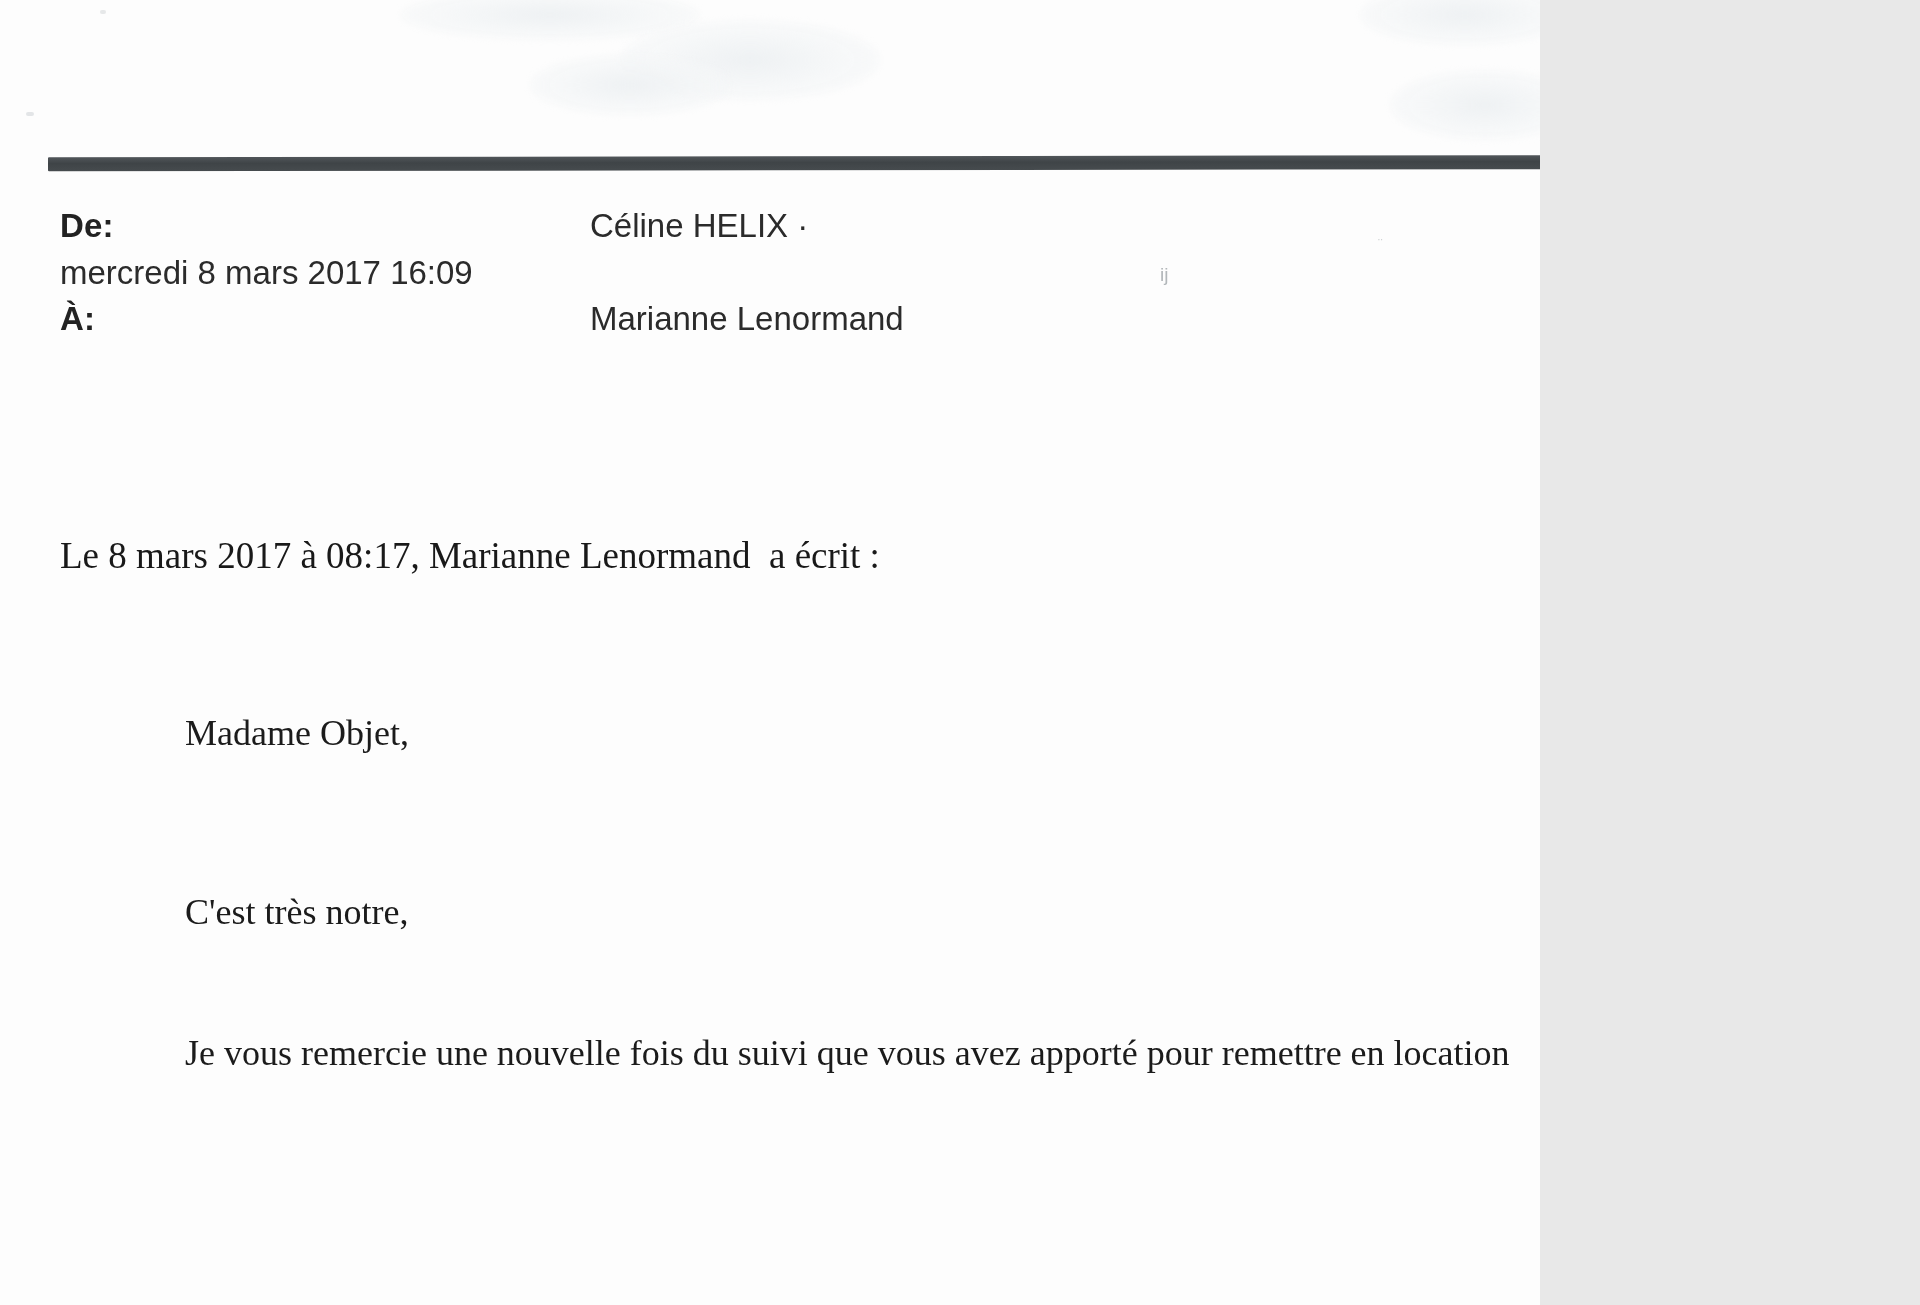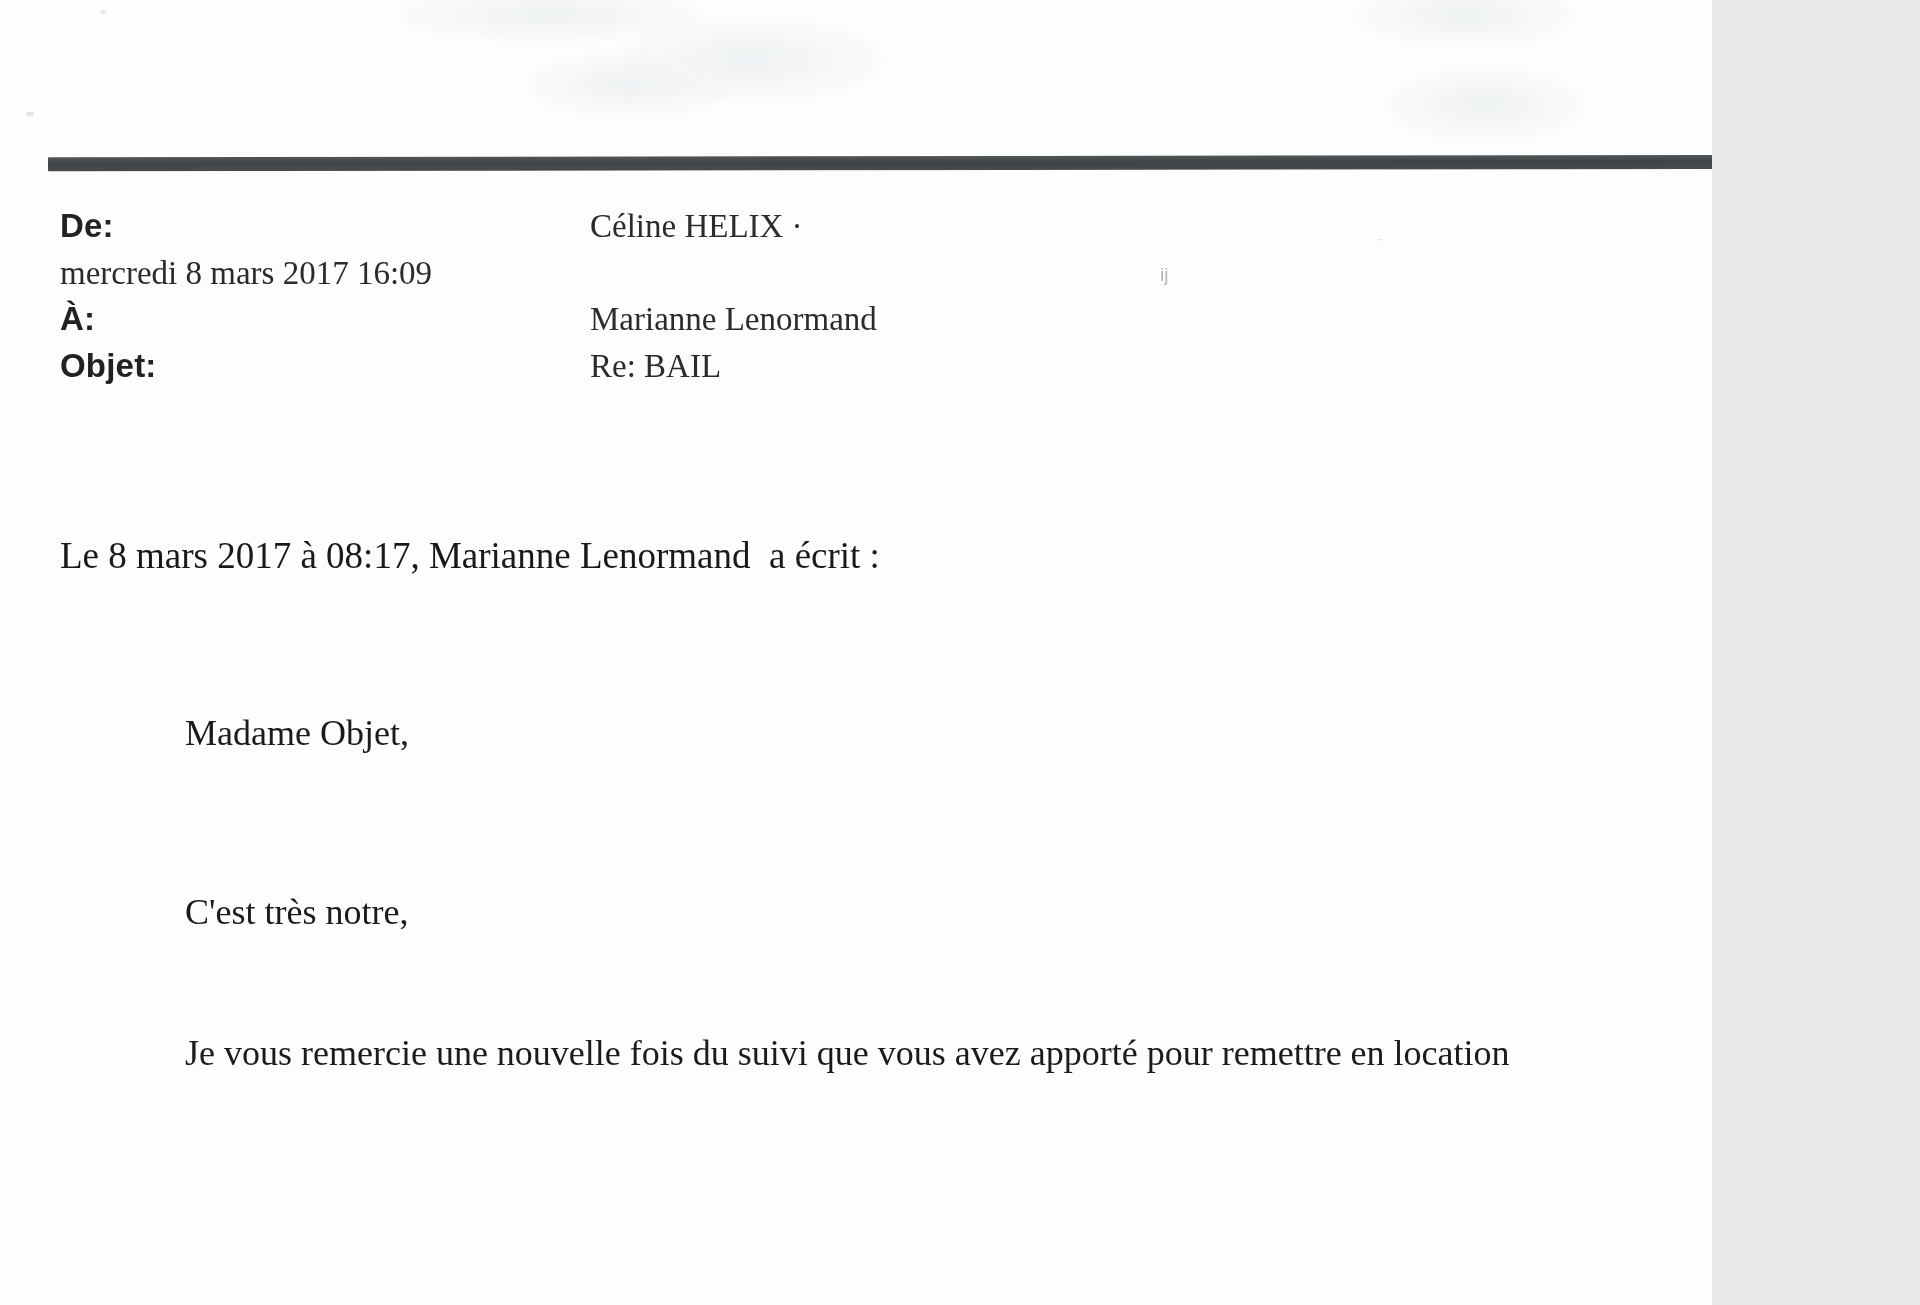--- a/index.html
+++ b/index.html
@@ -1,18 +1,18 @@
 <!DOCTYPE html>
 <html><head>
 <meta charset="utf-8">
 <style>
   html,body{margin:0;padding:0;background:#e8e8e8;}
   #page{
     position:relative;
-    width:1712px;height:1305px;
+    width:1540px;height:1305px;
     background:#fdfdfd;
     overflow:hidden;
     font-family:"Liberation Serif", serif;
     color:#1d1d1d;
   }
   
   .ghost{
     position:absolute;
     background:radial-gradient(ellipse at center, #eef1f3 0%, rgba(244,246,247,.7) 55%, rgba(255,255,255,0) 100%);
     filter:blur(3px);
@@ -50,21 +50,20 @@
   .mail-header .row{display:flex;}
   .mail-header .lbl{
     width:530px;
     font-weight:bold;
     color:#222;
     letter-spacing:.2px;
   }
   .mail-header .val{
     color:#2b2b2b;
     white-space:pre;
-    font-family:Liberation Serif, serif;
   }
 
   
   .quote-intro{
     position:absolute;
     left:60px;top:532px;
     font-size:37px;
     line-height:47px;
     white-space:pre;
     color:#191919;
@@ -110,24 +109,20 @@
       <span class="lbl">De:</span>
       <span class="val">Céline HELIX ·</span>
     </div>
     <div class="row">
       <span class="val">mercredi 8 mars 2017 16:09</span>
     </div>
     <div class="row">
       <span class="lbl">À:</span>
       <span class="val">Marianne Lenormand</span>
     </div>
-    <div class="row">
-      <span class="lbl">Objet:</span>
-      <span class="val">Re: BAIL</span>
-    </div>
   </div>
 
   <div class="stray" style="left:1160px;top:264px;font-size:19px;opacity:.75;">ij</div>
   <div class="stray" style="left:1378px;top:236px;font-size:14px;opacity:.45;">¨</div>
   <div class="stray" style="left:1722px;top:366px;font-size:20px;opacity:.6;">-¸</div>
 
   <div class="quote-intro">Le 8 mars 2017 à 08:17, Marianne Lenormand  a écrit :</div>
 
   <div class="mail-body">
     <span class="line l1">Madame Objet,</span>

